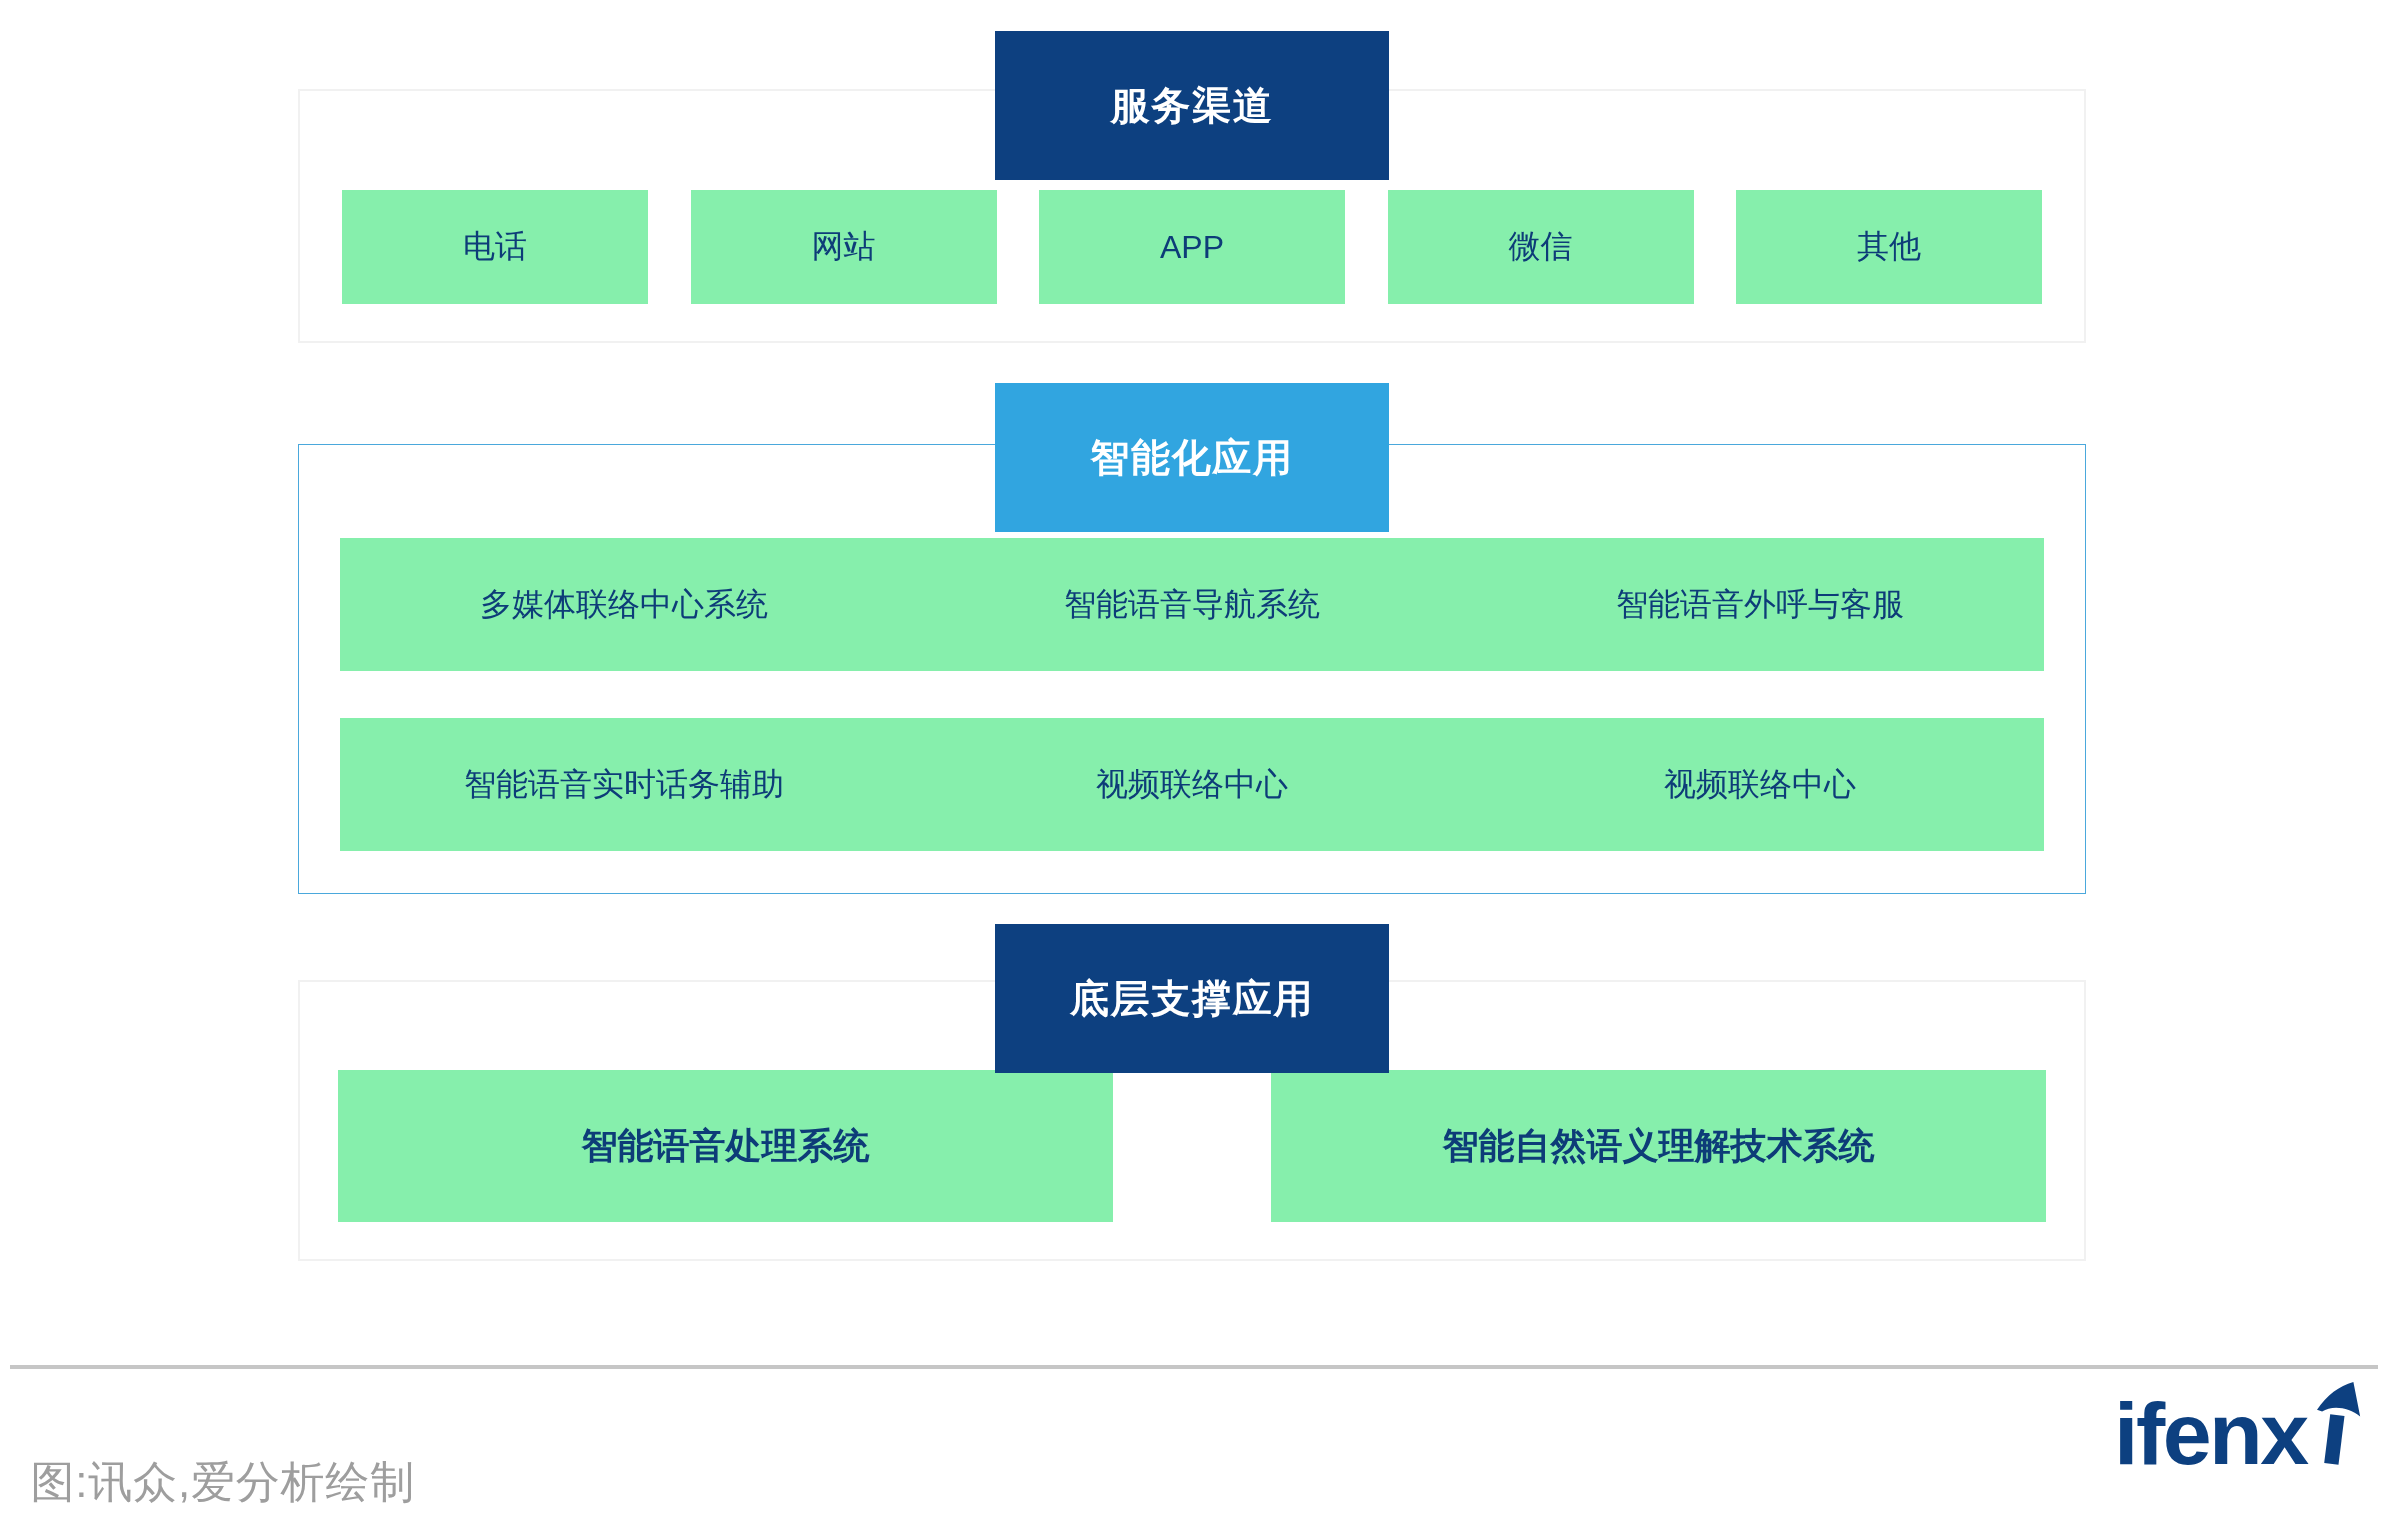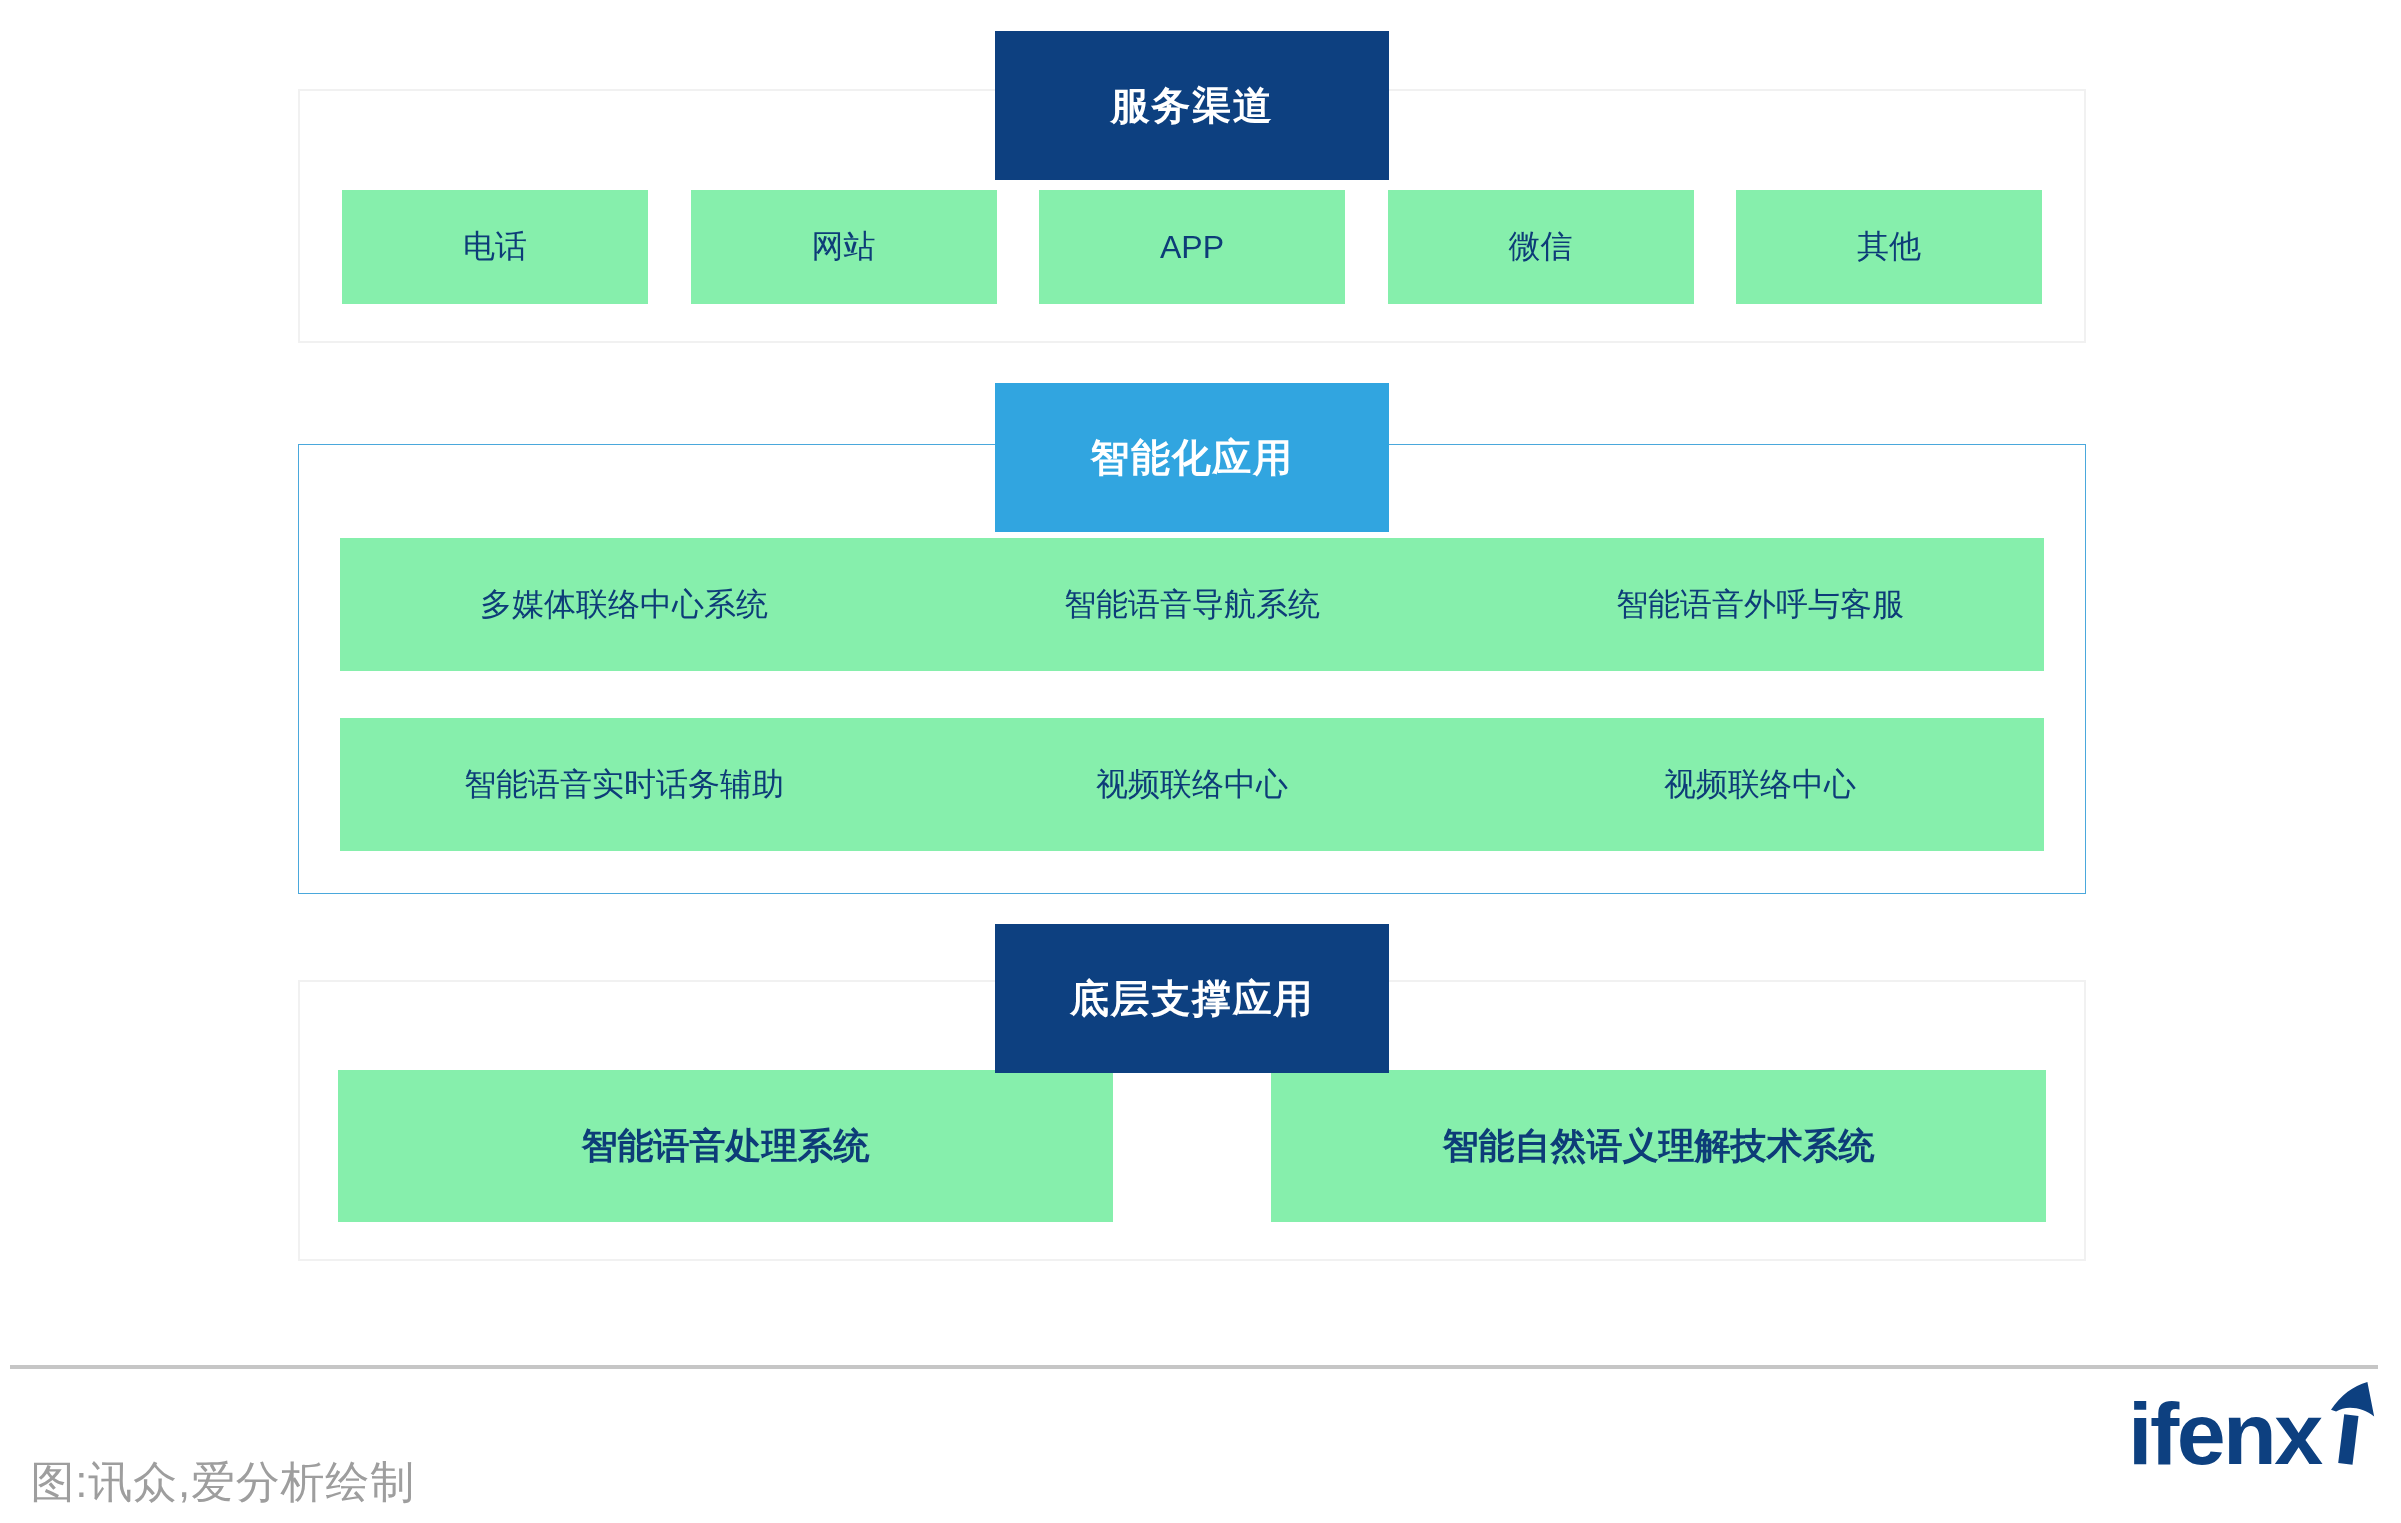--- a/index.html
+++ b/index.html
@@ -40,21 +40,21 @@
     display:flex;align-items:center;justify-content:center;
     font-size:32px;
   }
   .channel-box{width:306px;height:114px;}
   .app-box{width:601px;height:133px;}
   .support-box{width:775px;height:152px;font-size:36px;font-weight:bold;}
 
   
   #divider{position:absolute;left:10.2px;top:1365px;width:2368px;height:4.2px;background:#c6c6c6;}
   #caption{position:absolute;left:30.5px;top:1453px;font-size:44px;color:#9e9e9e;letter-spacing:0.8px;}
-  #logo{position:absolute;left:2114px;top:1381px;width:247px;height:100px;margin-left:14px;}
+  #logo{position:absolute;left:2114px;top:1381px;width:247px;height:100px;}
 </style>
 </head>
 <body>
 
 <div class="sec-header navy" id="header-channels">服务渠道</div>
 
 <div class="section gray-border" id="section-channels">
   <div class="row" id="channels-row">
     <div class="box channel-box">电话</div>
     <div class="box channel-box">网站</div>

